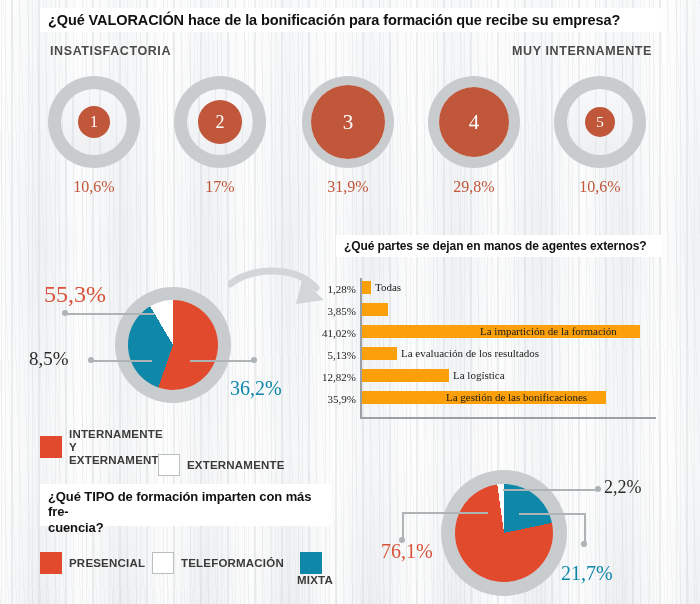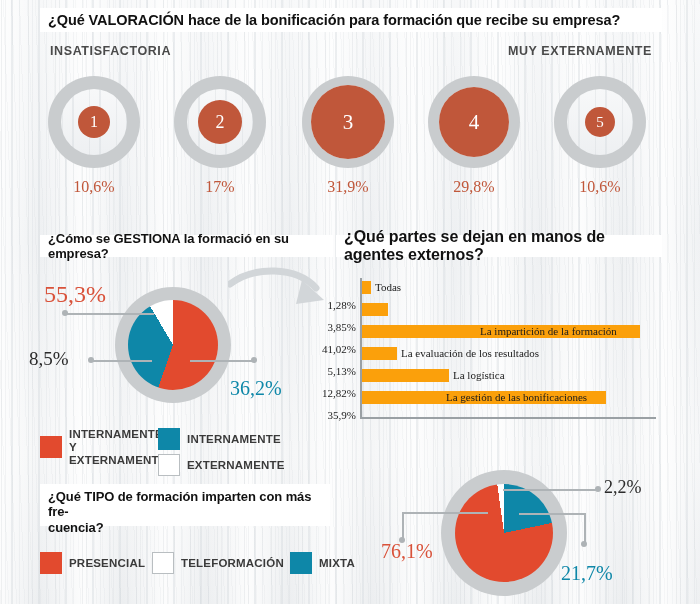--- a/index.html
+++ b/index.html
@@ -101,21 +101,21 @@
   .val{position:absolute;z-index:4;font-family:"Liberation Serif",serif;white-space:nowrap;}
   .val.red{color:#d9523a;}
   .val.teal{color:#0e87a8;}
   .val.dark{color:#2b2b2b;}
 
   
   #barchart{position:absolute;z-index:3;}
   .bc-axis{position:absolute;background:#9aa0a4;}
   .bc-pct{
     position:absolute;text-align:right;
-    font-family:"Liberation Serif",serif;font-size:11px;color:#1c1c1c;margin-top:16px;
+    font-family:"Liberation Serif",serif;font-size:11px;color:#1c1c1c;
   }
   .bc-bar{position:absolute;background:#fba00b;height:13px;}
   .bc-label{
     position:absolute;font-family:Liberation Serif, serif;
     font-size:11px;color:#1a1a1a;white-space:nowrap;line-height:13px;
   }
 
   
   .legend-item{position:absolute;z-index:3;display:flex;align-items:center;}
   .sw{width:22px;height:22px;flex:0 0 auto;}
@@ -132,21 +132,21 @@
 </head>
 <body>
 
 <div id="page">
 
   <div class="banner" style="left:40px;top:8px;width:622px;height:24px;font-size:14.5px;">
     <span>¿Qué VALORACIÓN hace de la bonificación para formación que recibe su empresa?</span>
   </div>
 
   <div class="scale-label" style="left:50px;top:44px;">INSATISFACTORIA</div>
-  <div class="scale-label" style="right:48px;top:44px;">MUY EXTERNAMENTE</div>
+  <div class="scale-label" style="right:48px;top:44px;">MUY INTERNAMENTE</div>
 
   <div class="ring" style="left:48px;top:76px;width:92px;height:92px;">
     <div class="hole" style="width:66px;height:66px;">
       <div class="dot" style="width:32px;height:32px;font-size:16px;">
         <span>1</span>
       </div>
     </div>
   </div>
   <div class="pct" style="left:48px;top:178px;width:92px;">10,6%</div>
 
@@ -179,24 +179,21 @@
 
   <div class="ring" style="left:554px;top:76px;width:92px;height:92px;">
     <div class="hole" style="width:66px;height:66px;">
       <div class="dot" style="width:30px;height:30px;font-size:15px;">
         <span>5</span>
       </div>
     </div>
   </div>
   <div class="pct" style="left:554px;top:178px;width:92px;">10,6%</div>
 
-  <div class="banner" style="left:40px;top:235px;width:293px;height:22px;font-size:13px;">
-    <span>¿Cómo se GESTIONA la formació en su empresa?</span>
-  </div>
-  <div class="banner" style="left:336px;top:235px;width:326px;height:22px;font-size:16px;">
+  <div class="banner" style="left:336px;top:235px;width:326px;height:22px;font-size:12px;">
     <span>¿Qué partes se dejan en manos de agentes externos?</span>
   </div>
 
   <div class="pie-wrap" style="left:115px;top:287px;width:116px;height:116px;">
     <div class="pie" style="left:13px;top:13px;width:90px;height:90px;
                 background:conic-gradient(from 0deg,
                   #e24a2e 0deg 199.08deg,
                   #0e87a8 199.08deg 329.4deg,
                   #ffffff 329.4deg 360deg);"></div>
   </div>
@@ -243,43 +240,39 @@
 
     <div class="bc-pct" style="left:0;top:115px;width:34px;">35,9%</div>
     <div class="bc-bar" style="left:40px;top:113px;width:244px;"></div>
     <div class="bc-label" style="left:124px;top:113px;">La gestión de las bonificaciones</div>
   </div>
 
   <div class="legend-item" style="left:40px;top:428px;width:130px;">
     <div class="sw red"></div>
     <div class="legend-txt">INTERNAMENTE Y EXTERNAMENTE</div>
   </div>
-  <div class="legend-item" style="left:158px;top:428px;">
-    <div class="sw teal"></div>
-    <div class="legend-txt">INTERNAMENTE</div>
-  </div>
   <div class="legend-item" style="left:158px;top:454px;">
     <div class="sw white"></div>
     <div class="legend-txt">EXTERNAMENTE</div>
   </div>
 
   <div class="banner two-line" style="left:40px;top:484px;width:290px;height:42px;font-size:13px;">
     <div>¿Qué TIPO de formación imparten con más fre-</div>
     <div>cuencia?</div>
   </div>
 
   <div class="legend-item" style="left:152px;top:552px;">
     <div class="sw white"></div>
     <div class="legend-txt">TELEFORMACIÓN</div>
   </div>
   <div class="legend-item" style="left:40px;top:552px;">
     <div class="sw red"></div>
     <div class="legend-txt">PRESENCIAL</div>
   </div>
-  <div class="legend-item" style="left:290px;top:552px;">
+  <div class="legend-item" style="left:290px;top:552px;flex-direction:column;">
     <div class="sw teal"></div>
     <div class="legend-txt">MIXTA</div>
   </div>
 
   <div class="pie-wrap" style="left:441px;top:470px;width:126px;height:126px;">
     <div class="pie" style="left:14px;top:14px;width:98px;height:98px;
                 background:conic-gradient(from 0deg,
                   #0e87a8 0deg 78.12deg,
                   #e24a2e 78.12deg 352.08deg,
                   #ffffff 352.08deg 360deg);"></div>

